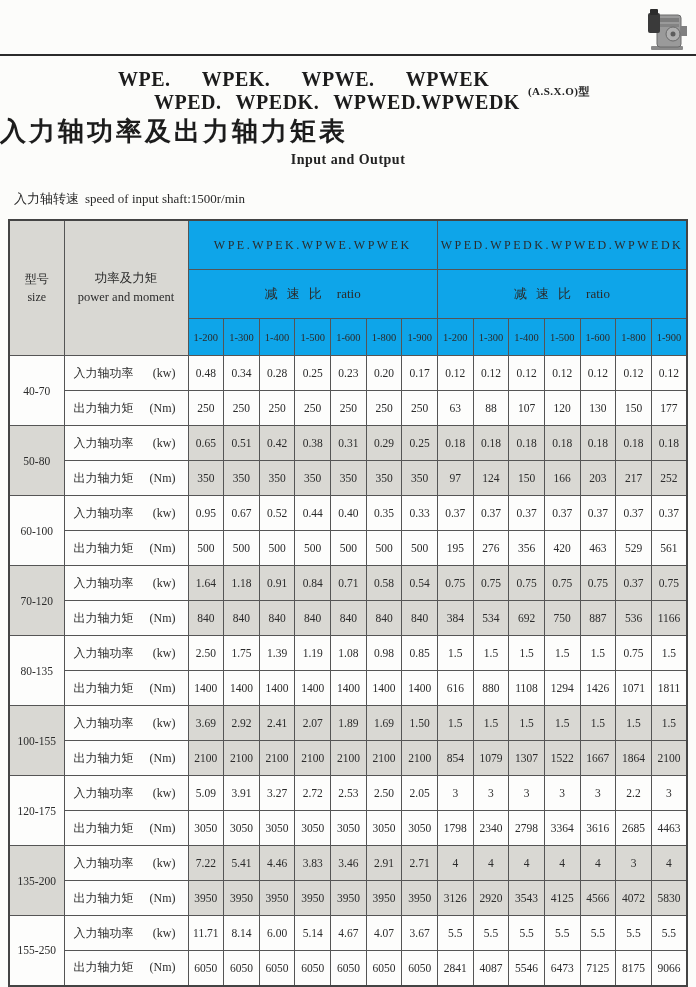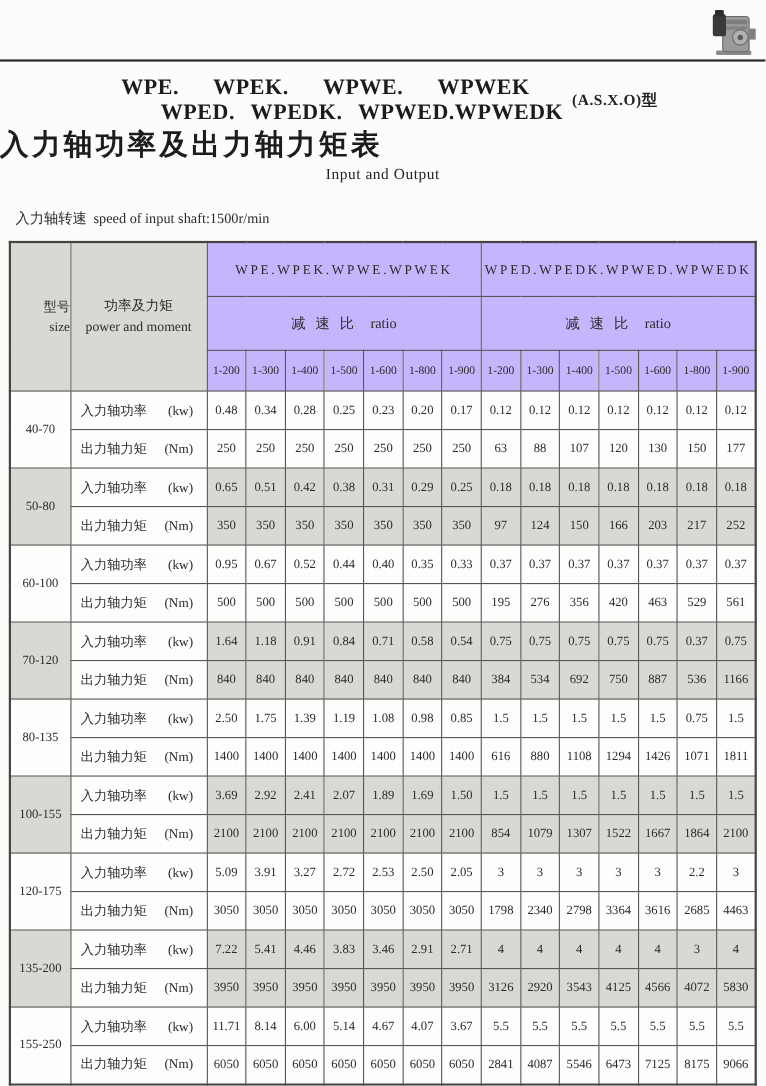--- a/index.html
+++ b/index.html
@@ -12,42 +12,42 @@
     overflow:hidden;
   }
   .topbar{height:54px;position:relative;}
   .photo{position:absolute;top:6px;right:5px;width:54px;height:46px;}
   .topline{border-top:2px solid #2b2b2b;width:696px;}
 
   .header-wrap{display:flex;justify-content:center;align-items:center;margin-top:12px;padding-left:12px;}
   .model-lines{text-align:left;font-weight:bold;font-size:20px;line-height:1.15;color:#1c1c1c;}
   .model-line1{word-spacing:1.3em;letter-spacing:0.5px;}
   .model-line2{word-spacing:0.45em;letter-spacing:0.5px;margin-left:36px;}
-  .type-suffix{font-weight:bold;font-size:14px;margin-left:8px;letter-spacing:0.5px;}
+  .type-suffix{font-weight:bold;font-size:11px;margin-left:8px;letter-spacing:0.5px;}
 
   .cn-title{text-align:left;font-size:26px;font-weight:bold;letter-spacing:3px;margin-top:0;color:#1c1c1c;}
-  .en-title{text-align:center;font-size:14px;font-weight:normal;margin-top:3px;letter-spacing:0.5px;}
+  .en-title{text-align:center;font-size:14px;font-weight:bold;margin-top:3px;letter-spacing:0.5px;}
 
   .speed-note{margin:22px 0 0 14px;font-size:13px;color:#2a2a2a;}
   .speed-note .cn{margin-right:6px;}
 
   table{
     border-collapse:collapse;table-layout:fixed;
     width:680px;margin:11px 8px 0 8px;
     font-size:11.5px;color:#2b2b2b;
   }
   th,td{border:1px solid #555;text-align:center;vertical-align:middle;padding:0;overflow:hidden;}
   table{border:2px solid #444;}
-  thead th{background:#c4b5fd;font-weight:normal;}
+  thead th{background:#0ea5e9;font-weight:normal;}
   .group-header{font-size:12px;letter-spacing:2.5px;height:48px;}
   .ratio-header{font-size:13px;height:48px;}
   .ratio-header .cn{letter-spacing:9px;margin-right:6px;}
   .ratio-col{font-size:10.5px;height:36px;}
   .corner-size{font-size:12px;background:#d9d8d3;}
-  .corner-size div{line-height:1.5;text-align:right;}
+  .corner-size div{line-height:1.5;}
   .corner-pm{font-size:12.5px;background:#d9d8d3;}
   .corner-pm div{line-height:1.5;}
 
   tbody tr{height:35px;}
   tbody td{background:#fdfdfc;}
   tbody tr.shaded td{background:#d9d8d3;}
   td.label-cell{background:#fdfdfc !important;}
   .label-cell{text-align:center;}
   .label-inner{display:flex;justify-content:space-between;align-items:center;padding:0 12px 0 9px;font-size:12px;}
   .size-cell{font-size:11.5px;}

